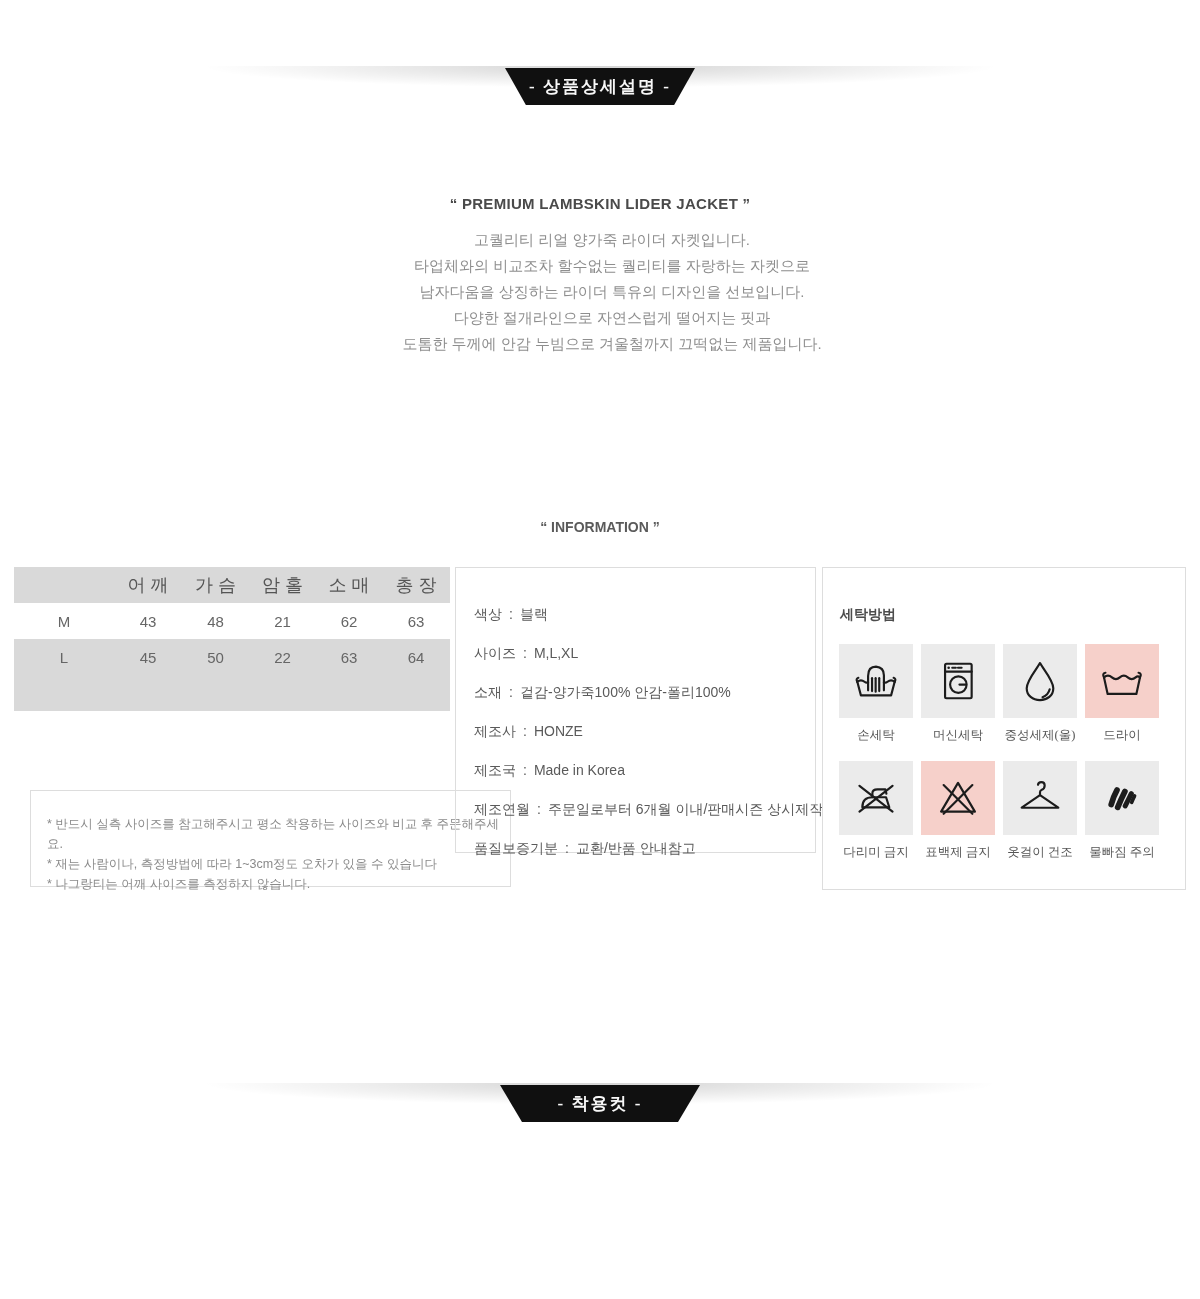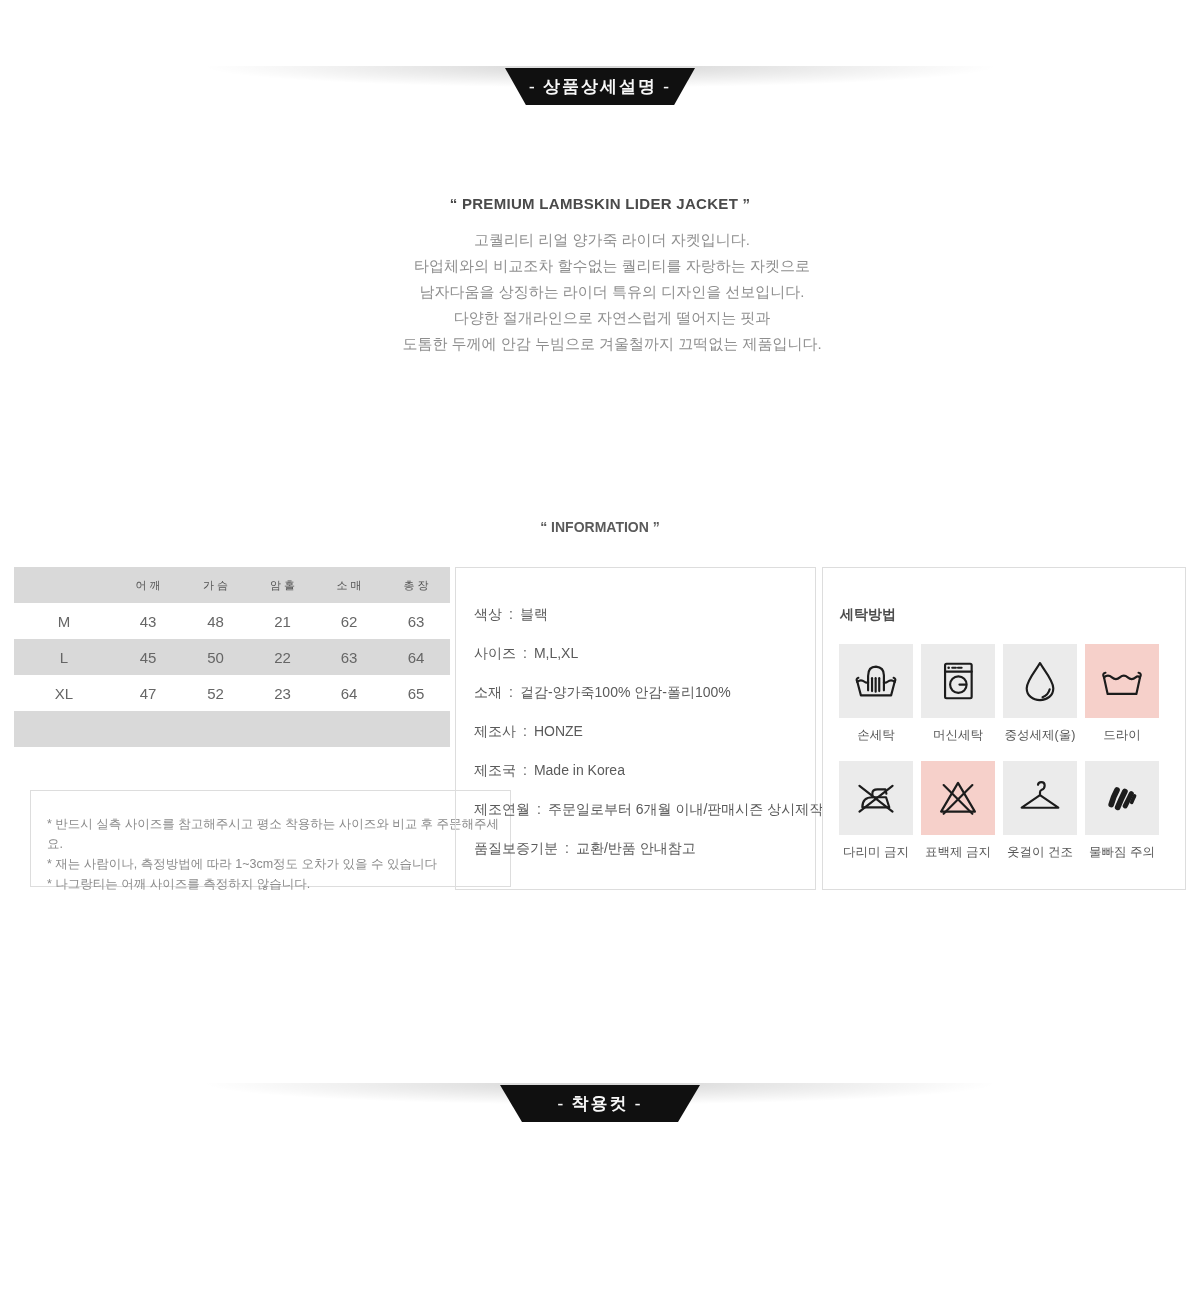--- a/index.html
+++ b/index.html
@@ -26,45 +26,45 @@
   .info-heading { position:absolute; top:519px; left:0; width:1200px; text-align:center;
     font-size:14px; font-weight:700; color:#5a5a5a; }
 
   
   .info-section { position:absolute; top:567px; left:0; width:1200px; height:325px; }
 
   
   table.size-table { position:absolute; left:14px; top:0; width:436px; border-collapse:collapse; table-layout:fixed; }
   table.size-table tr { height:36px; }
   table.size-table th, table.size-table td { text-align:center; vertical-align:middle; font-weight:400; padding:0; }
-  table.size-table th { font-size:11px; color:#555; }
+  table.size-table th { font-size:18px; color:#555; }
   table.size-table td { font-size:15px; color:#666; }
   tr.gray { background:#d9d9d9; }
 
   
   .note-box { position:absolute; left:14px; top:223px; width:481px; height:97px; box-sizing:border-box;
     border:1px solid #ddd; padding:23px 10px 0 16px;margin-left:16px; }
   .note-line { font-size:12.5px; color:#8a8a8a; line-height:20px; }
 
   
-  .spec-panel { position:absolute; left:455px; top:0; width:361px; height:323px; box-sizing:border-box;
+  .spec-panel { position:absolute; left:455px; top:0; width:361px; height:286px; box-sizing:border-box;
     border:1px solid #ddd; padding:38px 0 0 18px; }
   .spec-row { font-size:14px; color:#5a5a5a; margin-bottom:21px; white-space:nowrap; }
   .spec-colon { margin:0 7px; }
 
   
   .care-panel { position:absolute; left:822px; top:0; width:364px; height:323px; box-sizing:border-box;
     border:1px solid #ddd; }
   .care-title { position:absolute; top:38px; left:17px; font-size:14px; color:#4c4c4c;font-weight:bold; }
   .care-grid { position:absolute; top:76px; left:16px; display:grid;
     grid-template-columns:repeat(4,74px); column-gap:8px; row-gap:17px; }
   .care-item { width:74px; }
   .care-tile { width:74px; height:74px; background:#ebebeb; display:flex; align-items:center; justify-content:center; }
   .care-tile.highlight { background:#f6d0ca; }
-  .care-label { margin-top:9px; font-size:12.5px; color:#555; text-align:center; white-space:nowrap; }
+  .care-label { margin-top:9px; font-size:12.5px; color:#555; text-align:center; white-space:nowrap;font-family:Liberation Serif, serif; }
   .care-tile svg { display:block; }
   .ic { fill:none; stroke:#1c1c1c; stroke-width:3; stroke-linecap:round; stroke-linejoin:round; }
 </style>
 </head>
 <body>
 
 <div class="page">
 
   <div class="shadow-band band-top"></div>
   <div class="banner banner-top">
@@ -111,28 +111,20 @@
         <td>63</td>
       </tr>
       <tr class="gray">
         <td>L</td>
         <td>45</td>
         <td>50</td>
         <td>22</td>
         <td>63</td>
         <td>64</td>
       </tr>
-      <tr>
-        <td>XL</td>
-        <td>47</td>
-        <td>52</td>
-        <td>23</td>
-        <td>64</td>
-        <td>65</td>
-      </tr>
       <tr class="gray">
         <td colspan="6"></td>
       </tr>
     </tbody>
       </table>
 
     <div class="note-box">
       <div class="note-line">* 반드시 실측 사이즈를 참고해주시고 평소 착용하는 사이즈와 비교 후 주문해주세요.</div>
       <div class="note-line">* 재는 사람이나, 측정방법에 따라 1~3cm정도 오차가 있을 수 있습니다</div>
       <div class="note-line">* 나그랑티는 어깨 사이즈를 측정하지 않습니다.</div>

